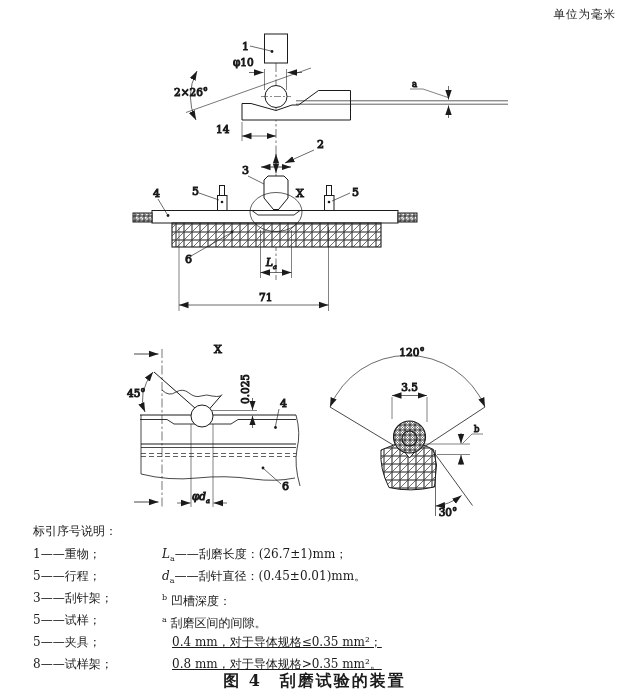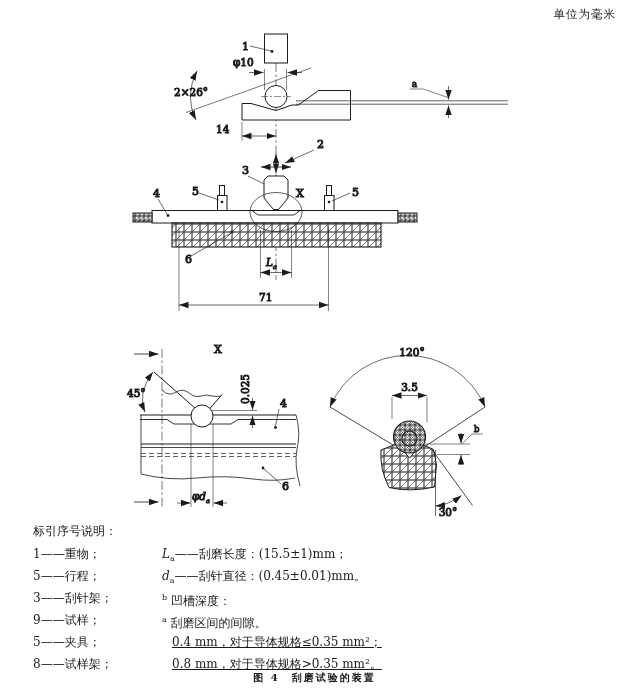--- a/index.html
+++ b/index.html
@@ -13,21 +13,21 @@
   .legend{position:absolute;left:33px;top:521px;right:0;font-size:12px;}
   .legend-title{height:20px;line-height:20px;}
   .lcol{position:absolute;left:0;top:22px;}
   .rcol{position:absolute;left:129px;top:22px;}
   .lrow{height:22px;line-height:22px;white-space:nowrap;}
   .lrow sub{font-size:8px;}
   .lrow sup{font-size:8px;}
   .lrow i{font-family:"DejaVu Serif","Liberation Serif",serif;}
   .indent{padding-left:10px;text-decoration:underline;}
   .caption{position:absolute;top:671px;left:0;width:100%;text-align:center;
-           font-size:10px;font-weight:bold;letter-spacing:2px;}
+           font-size:16px;font-weight:bold;letter-spacing:2px;}
 </style>
 </head>
 <body>
 
 <div class="page">
 
   <div class="unit-note">单位为毫米</div>
 
   <svg width="631" height="520" viewBox="0 0 631 520" stroke="#1b1b1b" fill="none" stroke-width="1">
     <defs>
@@ -213,26 +213,26 @@
     </g>
   </svg>
 
   
   <div class="legend">
     <div class="legend-title">标引序号说明：</div>
     <div class="lcol">
       <div class="lrow">1——重物；</div>
       <div class="lrow">5——行程；</div>
       <div class="lrow">3——刮针架；</div>
-      <div class="lrow">9——试样；</div>
+      <div class="lrow">5——试样；</div>
       <div class="lrow">5——夹具；</div>
       <div class="lrow">8——试样架；</div>
     </div>
     <div class="rcol">
-      <div class="lrow"><i>L</i><sub>a</sub><span>——刮磨长度：(15.5±1)mm；</span></div>
+      <div class="lrow"><i>L</i><sub>a</sub><span>——刮磨长度：(26.7±1)mm；</span></div>
       <div class="lrow"><i>d</i><sub>a</sub><span>——刮针直径：(0.45±0.01)mm。</span></div>
       <div class="lrow"><sup>b</sup> <span>凹槽深度：</span></div>
       <div class="lrow"><sup>a</sup> <span>刮磨区间的间隙。</span></div>
       <div class="lrow indent">0.4 mm，对于导体规格≤0.35 mm²；</div>
       <div class="lrow indent">0.8 mm，对于导体规格&gt;0.35 mm²。</div>
     </div>
   </div>
 
   <div class="caption">图 4　刮磨试验的装置</div>
 

